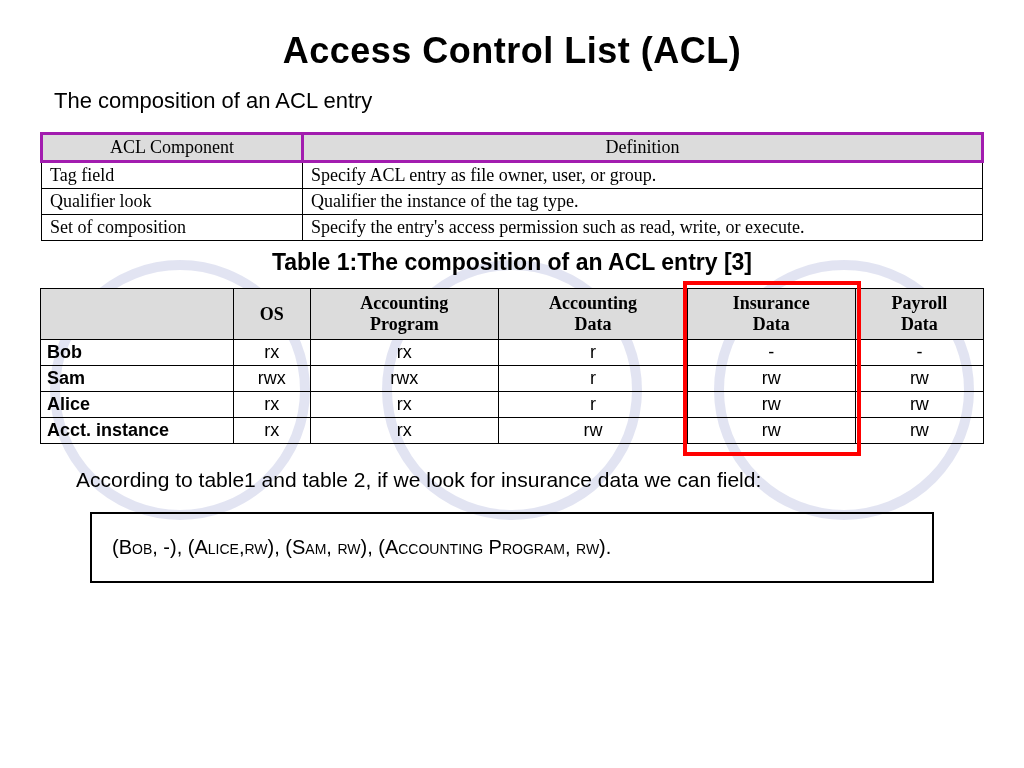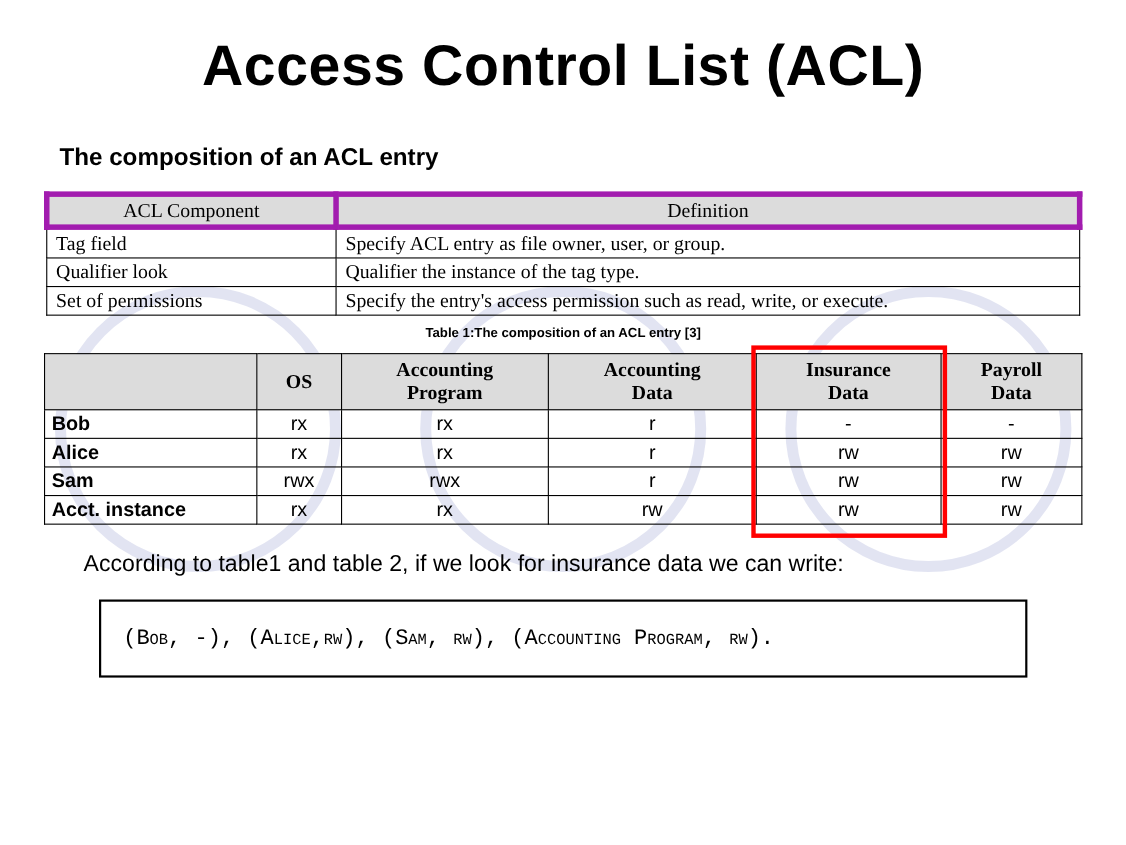--- a/index.html
+++ b/index.html
@@ -19,52 +19,52 @@
     z-index: 0;
     pointer-events: none;
   }
   .content {
     position: relative;
     z-index: 1;
     padding: 20px 40px 0 40px;
   }
   h1.title {
     text-align: center;
-    font-size: 52px;
-    font-weight: bold;
-    margin: 10px 0 40px 0;
+    font-size: 36px;
+    font-weight: bold;
+    margin: 10px 0 16px 0;
     letter-spacing: 0.5px;
   }
   .subheading {
     font-size: 22px;
-    font-weight: bold;
+    font-weight: normal;
     margin: 0 0 18px 14px;
   }
   table.definition {
     width: 100%;
     border-collapse: collapse;
     font-family: Georgia, 'Times New Roman', serif;
     font-size: 18px;
   }
   table.definition th {
     background: #dcdcdc;
-    border: 5px solid #a21caf;
+    border: 3px solid #a21caf;
     font-weight: normal;
     text-align: center;
     padding: 2px 24px;
   }
   table.definition td {
     border: 1px solid #000;
     padding: 2px 8px;
     font-family: Georgia, 'Times New Roman', serif;
   }
   .table-caption {
     text-align: center;
     font-weight: bold;
-    font-size: 12px;
+    font-size: 23px;
     margin: 8px 0 12px 0;
   }
   .matrix-wrap {
     position: relative;
     margin-top: 6px;
   }
   table.matrix {
     width: 100%;
     border-collapse: collapse;
     font-family: Georgia, 'Times New Roman', serif;
@@ -95,21 +95,21 @@
     pointer-events: none;
   }
   .body-text {
     font-size: 21px;
     margin: 24px 30px 20px 36px;
   }
   .tuple-box {
     margin: 10px 50px 0 50px;
     border: 2px solid #000;
     padding: 22px 20px;
-    font-family: Liberation Mono, monospace;
+    font-family: Liberation Sans, sans-serif;
     font-size: 20px;
     font-variant: small-caps;
     text-align: left;
   }
 </style>
 </head>
 <body>
 
 <svg class="bg-circles" width="1024" height="768">
   <circle cx="180" cy="390" r="125" fill="none" stroke="#cfd2ea" stroke-width="10" opacity="0.6"></circle>
@@ -133,21 +133,21 @@
     <tbody id="def-body">
         <tr>
           <td>Tag field</td>
           <td>Specify ACL entry as file owner, user, or group.</td>
         </tr>
         <tr>
           <td>Qualifier look</td>
           <td>Qualifier the instance of the tag type.</td>
         </tr>
         <tr>
-          <td>Set of permissions</td>
+          <td>Set of composition</td>
           <td>Specify the entry's access permission such as read, write, or execute.</td>
         </tr>
       </tbody>
   </table>
 
   <div class="table-caption">Table 1:The composition of an ACL entry [3]</div>
 
   <div class="matrix-wrap">
     <table class="matrix" id="matrix-table">
       <thead>
@@ -163,46 +163,46 @@
       <tbody id="matrix-body">
           <tr>
             <td class="rowhead">Bob</td>
             <td>rx</td>
             <td>rx</td>
             <td>r</td>
             <td>-</td>
             <td>-</td>
           </tr>
           <tr>
-            <td class="rowhead">Alice</td>
-            <td>rx</td>
-            <td>rx</td>
-            <td>r</td>
-            <td>rw</td>
-            <td>rw</td>
-          </tr>
-          <tr>
             <td class="rowhead">Sam</td>
             <td>rwx</td>
             <td>rwx</td>
             <td>r</td>
             <td>rw</td>
             <td>rw</td>
           </tr>
           <tr>
+            <td class="rowhead">Alice</td>
+            <td>rx</td>
+            <td>rx</td>
+            <td>r</td>
+            <td>rw</td>
+            <td>rw</td>
+          </tr>
+          <tr>
             <td class="rowhead">Acct. instance</td>
             <td>rx</td>
             <td>rx</td>
             <td>rw</td>
             <td>rw</td>
             <td>rw</td>
           </tr>
         </tbody>
     </table>
     <div class="highlight-box" id="highlight-box" style="left: 643.219px; top: -7.5px; width: 170.047px; height: 167px;"></div>
   </div>
 
 
-  <div class="body-text">According to table1 and table 2, if we look for insurance data we can write:</div>
+  <div class="body-text">According to table1 and table 2, if we look for insurance data we can field:</div>
 
   <div class="tuple-box">(Bob, -), (Alice,rw), (Sam, rw), (Accounting Program, rw).</div>
 
 </div>
 
 </body></html>

